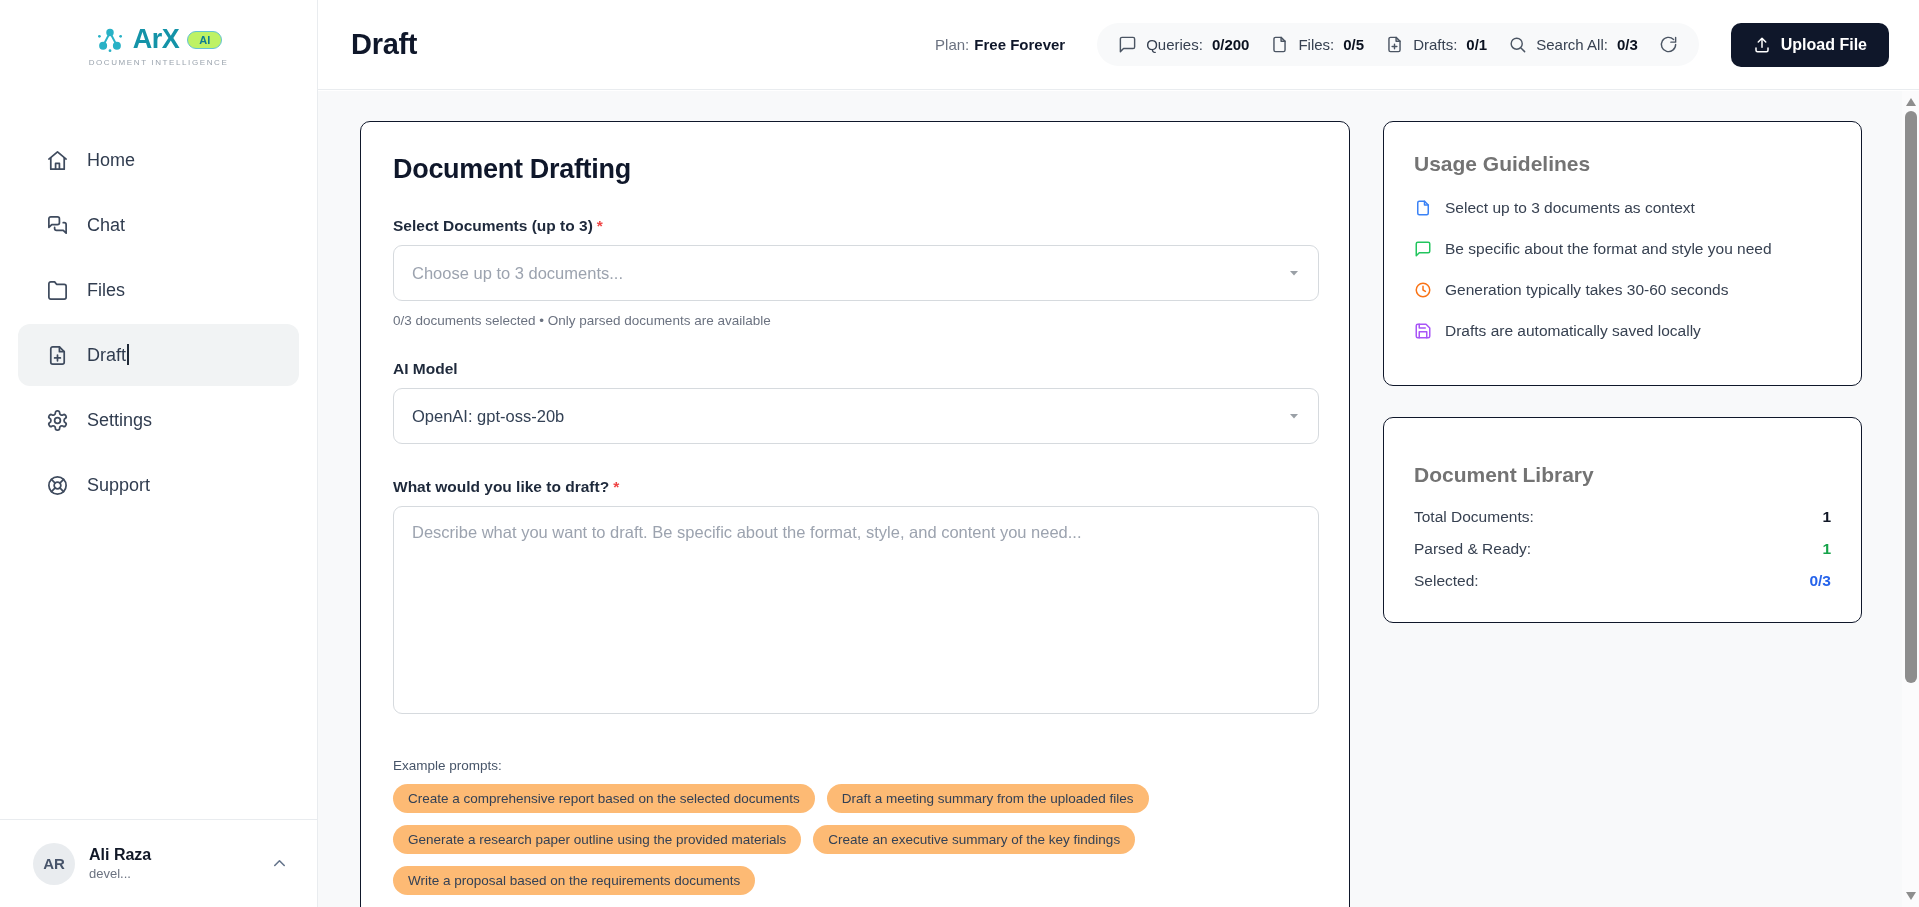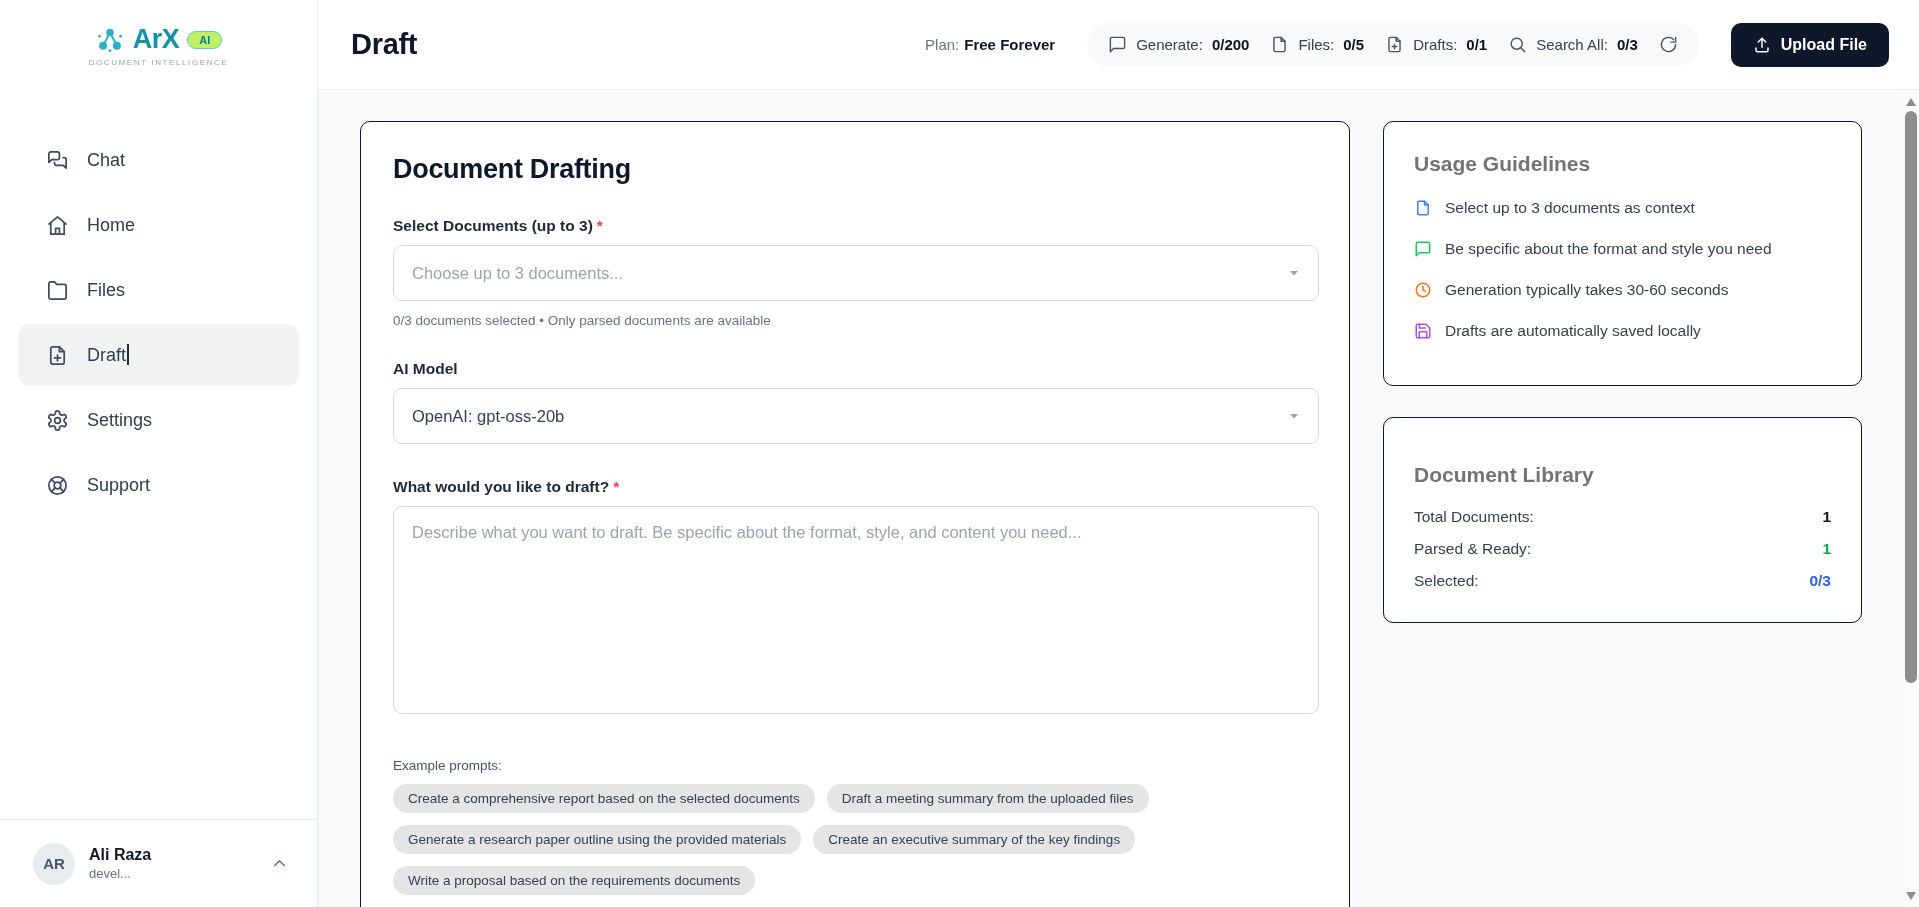--- a/index.html
+++ b/index.html
@@ -64,21 +64,21 @@
   .placeholder-text { color:#9ca3af; }
   .value-text { color:#334155; }
   .select .dd-caret { margin-left:auto; color:#9aa0a6; }
   .helper { font-size:13.5px; color:#6b7280; margin-top:12px; margin-bottom:32px; }
   .gap-lg { margin-top:34px; }
   textarea.prompt-input { width:100%; height:208px; border:1px solid #d6dade; border-radius:9px;
     resize:none; padding:16px 18px; font-size:16.5px; color:#334155; font-family:inherit; outline:none; }
   textarea.prompt-input::placeholder { color:#9ca3af; }
   .examples-label { font-size:13.5px; color:#475569; margin-top:40px; margin-bottom:11px; }
   .chips { display:flex; flex-wrap:wrap; gap:12px; max-width:880px; }
-  .chip { background:#e5e5e5; border-radius:999px; padding:7px 15px; font-size:13.5px;
+  .chip { background:#fdba74; border-radius:999px; padding:7px 15px; font-size:13.5px;
     color:#334155; cursor:pointer; white-space:nowrap; }
 
   
   .card-usage { left:1065px; top:30px; width:479px; height:265px; padding:30px; }
   .panel-title { font-size:21px; font-weight:700; color:#737373; }
   .guide-list { margin-top:23px; display:flex; flex-direction:column; gap:23px; }
   .guide-item { display:flex; align-items:center; gap:13px; font-size:15.5px; color:#374151; }
   .gi-blue { color:#3b82f6; } .gi-green { color:#22c55e; }
   .gi-orange { color:#f97316; } .gi-purple { color:#a855f7; }
 
@@ -116,35 +116,35 @@
       <span class="logo-text">ArX</span>
       <span class="ai-badge">AI</span>
     </div>
     <div class="tagline">DOCUMENT INTELLIGENCE</div>
   </div>
 
   <div class="nav">
     <div class="nav-item">
       <span class="nicon">
         <svg width="23" height="23" viewBox="0 0 24 24" fill="none" stroke="currentColor" stroke-width="1.8" stroke-linecap="round" stroke-linejoin="round">
-          <path d="M14 9a2 2 0 0 1-2 2H6l-3 3V5a2 2 0 0 1 2-2h7a2 2 0 0 1 2 2z"></path>
-          <path d="M18 9h1a2 2 0 0 1 2 2v9l-3-3h-7a2 2 0 0 1-2-2v-1"></path>
-        </svg>
-      </span>
-      <span>Chat</span>
-    </div>
-    <div class="nav-item">
-      <span class="nicon">
-        <svg width="23" height="23" viewBox="0 0 24 24" fill="none" stroke="currentColor" stroke-width="1.8" stroke-linecap="round" stroke-linejoin="round">
           <path d="M3 10.5 12 3l9 7.5"></path>
             <path d="M5 9.2V21h14V9.2"></path>
             <path d="M10 21v-6h4v6"></path>
         </svg>
       </span>
       <span>Home</span>
+    </div>
+    <div class="nav-item">
+      <span class="nicon">
+        <svg width="23" height="23" viewBox="0 0 24 24" fill="none" stroke="currentColor" stroke-width="1.8" stroke-linecap="round" stroke-linejoin="round">
+          <path d="M14 9a2 2 0 0 1-2 2H6l-3 3V5a2 2 0 0 1 2-2h7a2 2 0 0 1 2 2z"></path>
+          <path d="M18 9h1a2 2 0 0 1 2 2v9l-3-3h-7a2 2 0 0 1-2-2v-1"></path>
+        </svg>
+      </span>
+      <span>Chat</span>
     </div>
     <div class="nav-item">
       <span class="nicon">
         <svg width="23" height="23" viewBox="0 0 24 24" fill="none" stroke="currentColor" stroke-width="1.8" stroke-linecap="round" stroke-linejoin="round">
           <path d="M3 19V5a2 2 0 0 1 2-2h4l2 2.5h8a2 2 0 0 1 2 2V19a2 2 0 0 1-2 2H5a2 2 0 0 1-2-2z"></path>
         </svg>
       </span>
       <span>Files</span>
     </div>
     <div class="nav-item active">
@@ -196,21 +196,21 @@
   <div class="page-title">Draft</div>
   <div class="header-right">
     <div class="plan"><span>Plan:</span><b>Free Forever</b></div>
     <div class="stats-pill">
       <div class="stat">
         <span class="sicon">
           <svg width="19" height="19" viewBox="0 0 24 24" fill="none" stroke="currentColor" stroke-width="1.8" stroke-linecap="round" stroke-linejoin="round">
               <path d="M21 15a2 2 0 0 1-2 2H7l-4 4V5a2 2 0 0 1 2-2h14a2 2 0 0 1 2 2z"></path>
             </svg>
         </span>
-        <span>Generate:</span>
+        <span>Queries:</span>
           <b>0/200</b>
       </div>
       <div class="stat">
         <span class="sicon">
           <svg width="19" height="19" viewBox="0 0 24 24" fill="none" stroke="currentColor" stroke-width="1.8" stroke-linecap="round" stroke-linejoin="round">
               <path d="M14 3H7a2 2 0 0 0-2 2v14a2 2 0 0 0 2 2h10a2 2 0 0 0 2-2V8z"></path>
               <path d="M14 3v5h5"></path>
             </svg>
         </span>
         <span>Files:</span>

